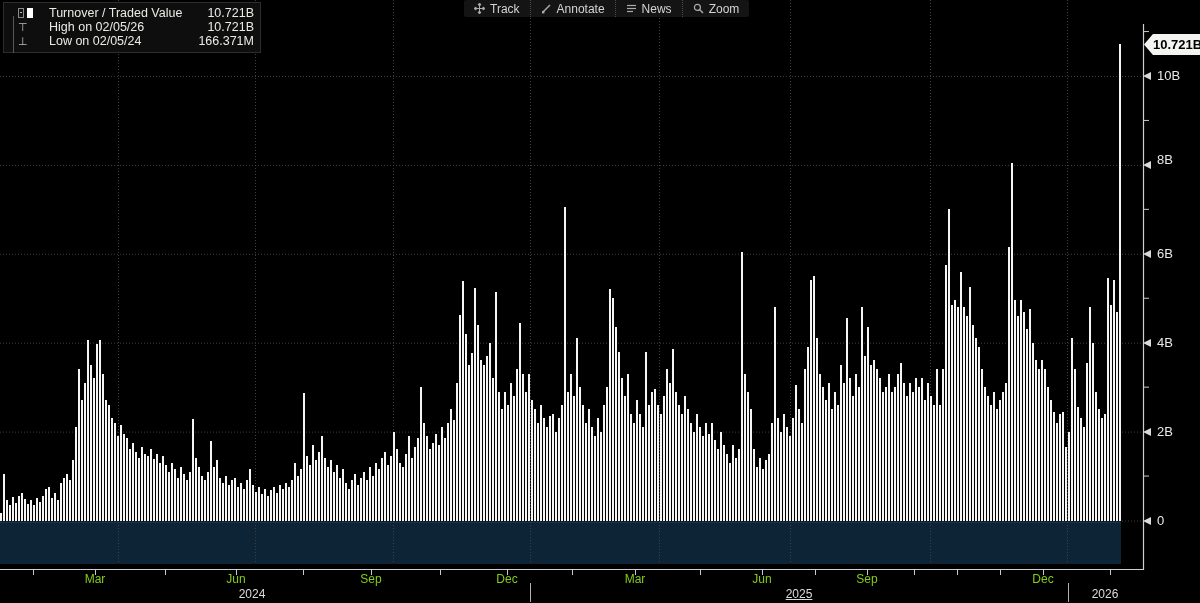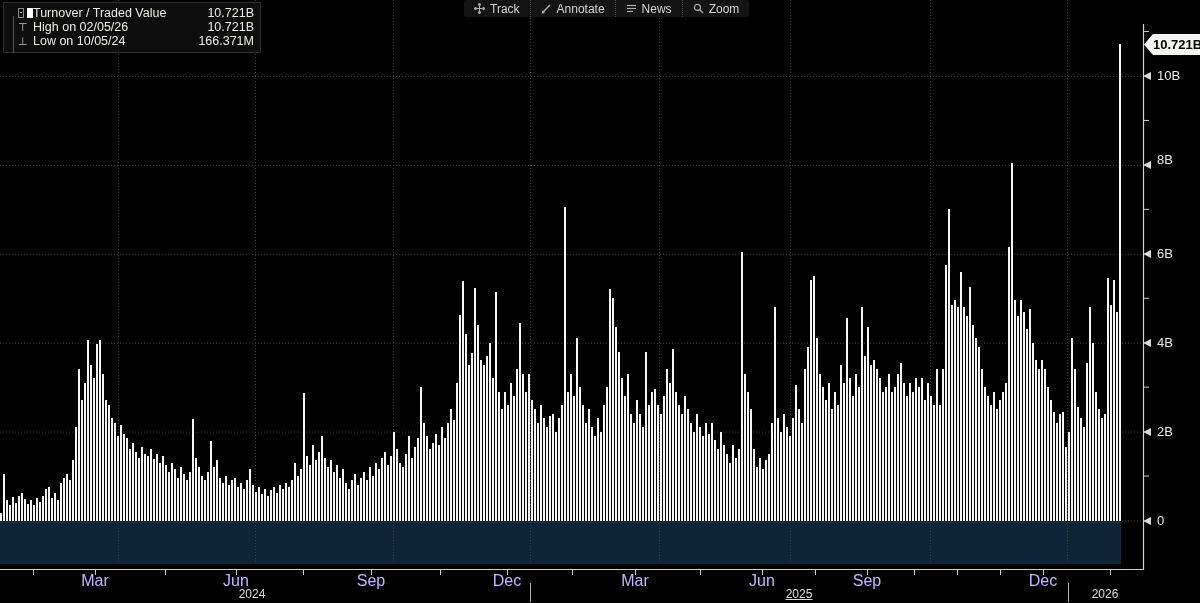--- a/index.html
+++ b/index.html
@@ -21,31 +21,31 @@
   .lmark{width:15px;margin-left:10px;display:flex;align-items:center;justify-content:flex-start;
     color:#bdbdbd;font-size:11px;flex:0 0 15px;}
   .lrow:first-child .lmark{margin-left:0;}
   .expander{display:inline-block;width:8px;height:8px;border:1px solid #8a8a8a;position:relative;margin-right:3px;background:#111;}
   .expander::after{content:"";position:absolute;left:1px;right:1px;top:3px;height:1px;background:#bdbdbd;}
   .swatch{display:inline-block;width:10px;height:10px;background:#fff;}
   .diamond-marker{display:inline-block;width:5px;height:5px;border:1px solid #bdbdbd;transform:rotate(45deg);position:relative;}
   .diamond-marker::before,.diamond-marker::after{content:"";position:absolute;width:4px;height:1px;background:#bdbdbd;top:2px;transform:rotate(-45deg);}
   .diamond-marker::before{left:-5px;}
   .diamond-marker::after{right:-5px;}
-  .llabel{flex:1;white-space:nowrap;overflow:hidden;}
+  .llabel{flex:1;white-space:nowrap;overflow:hidden;margin-left:16px;}
   .lvalue{text-align:right;white-space:nowrap;padding-left:6px;}
   
   .ylab{position:absolute;left:1157px;font-size:13px;color:#e8e8e8;z-index:10;}
   .ymajor-tick{position:absolute;left:1143px;width:0;height:0;border-top:4px solid transparent;
     border-bottom:4px solid transparent;border-right:8px solid #d9d9d9;z-index:10;}
   .last-tag{position:absolute;left:1144px;top:34px;width:56px;height:21px;background:#f4f4f1;color:#000;
     font-size:13px;font-weight:bold;line-height:21px;padding-left:9px;box-sizing:border-box;z-index:20;
     clip-path:polygon(0 50%,16% 0,100% 0,100% 100%,16% 100%);}
   
-  .xmonth{position:absolute;top:572px;transform:translateX(-50%);font-size:16px;color:#c4b5fd;z-index:10;}
+  .xmonth{position:absolute;top:572px;transform:translateX(-50%);font-size:12px;color:#84cc16;z-index:10;}
   .xyear{position:absolute;top:587px;transform:translateX(-50%);font-size:12px;color:#dcdcdc;z-index:10;}
 </style>
 </head>
 <body>
 
 <div id="stage">
 
   <svg id="chart-svg" width="1200" height="603" viewBox="0 0 1200 603">
       <rect x="0" y="522" width="1121" height="42" fill="#0d2336"></rect>
       <line x1="0" y1="522" x2="1121" y2="522" stroke="#2c537a" stroke-width="1" opacity="0.6"></line>
@@ -478,21 +478,21 @@
       <span class="llabel">Turnover / Traded Value</span>
       <span class="lvalue">10.721B</span>
     </div>
     <div class="lrow">
       <span class="lmark">⊤</span>
       <span class="llabel">High on 02/05/26</span>
       <span class="lvalue">10.721B</span>
     </div>
     <div class="lrow">
       <span class="lmark">⊥</span>
-      <span class="llabel">Low on 10/05/24</span>
+      <span class="llabel">Low on 02/05/24</span>
       <span class="lvalue">166.371M</span>
     </div>
   </div>
 
   <div class="toolbar">
     <div class="tbtn">
       <svg width="11" height="11" viewBox="0 0 11 11">
         <g stroke="#ababab" stroke-width="1" fill="#ababab">
           <line x1="5.5" y1="1.5" x2="5.5" y2="9.5"></line>
             <line x1="1.5" y1="5.5" x2="9.5" y2="5.5"></line>

